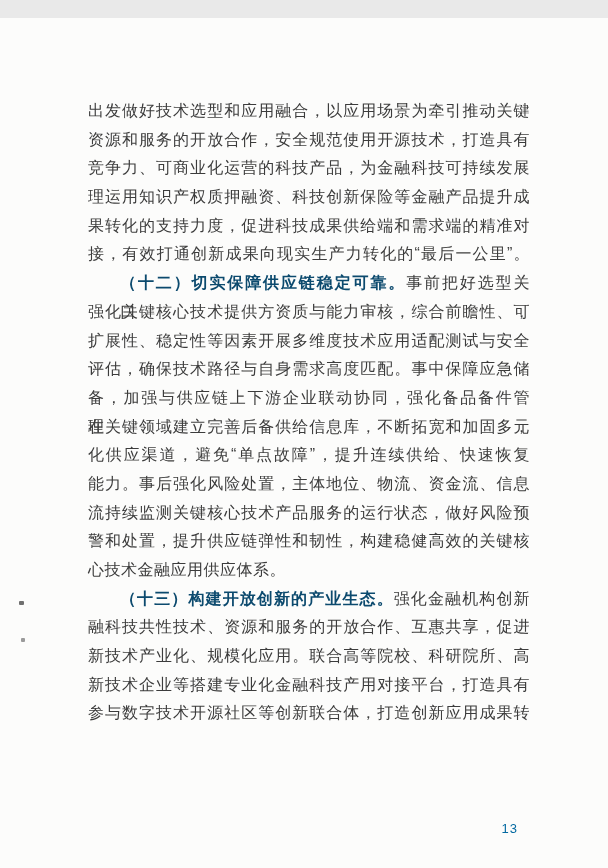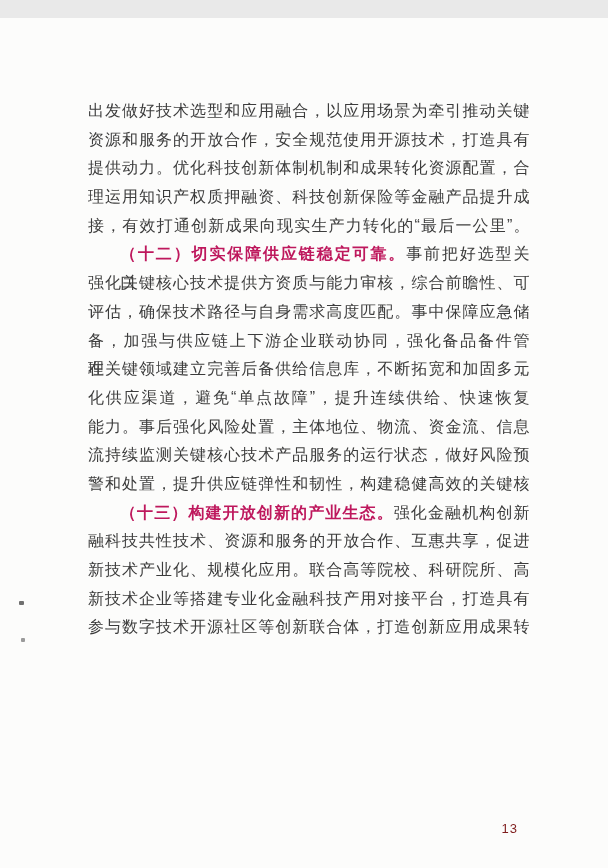--- a/index.html
+++ b/index.html
@@ -33,28 +33,28 @@
     overflow: visible;
   }
   .line.justify {
     text-align-last: justify;
   }
   .line.indent {
     padding-left: 32px;
   }
   .seg.bold {
     font-weight: bold;
-    color: #be185d;
+    color: #0c4a6e;
   }
   .page-number {
     position: absolute;
     top: 803px;
     right: 90px;
     font-size: 13px;
-    color: #7f1d1d;
+    color: #0369a1;
     letter-spacing: 1px;
   }
   .speck {
     position: absolute;
     border-radius: 1px;
   }
   .speck-1 {
     left: 19px;
     top: 583px;
     width: 5px;
@@ -69,32 +69,35 @@
     background: #9a9a9a;
   }
 </style>
 </head>
 <body>
 
 <div class="page">
   <div class="text-block">
       <div class="line justify"><span class="seg">出发做好技术选型和应用融合，以应用场景为牵引推动关键</span></div>
       <div class="line justify"><span class="seg">资源和服务的开放合作，安全规范使用开源技术，打造具有</span></div>
-      <div class="line justify"><span class="seg">提供动力。优化科技创新体制机制和成果转化资源配置，合</span></div>
+      <div class="line justify"><span class="seg">竞争力、可商业化运营的科技产品，为金融科技可持续发展</span></div>
       <div class="line justify"><span class="seg">理运用知识产权质押融资、科技创新保险等金融产品提升成</span></div>
+      <div class="line justify"><span class="seg">果转化的支持力度，促进科技成果供给端和需求端的精准对</span></div>
       <div class="line justify"><span class="seg">接，有效打通创新成果向现实生产力转化的“最后一公里”。</span></div>
       <div class="line justify indent"><span class="seg bold">（十二）切实保障供应链稳定可靠。</span><span class="seg">事前把好选型关口，</span></div>
       <div class="line justify"><span class="seg">强化关键核心技术提供方资质与能力审核，综合前瞻性、可</span></div>
+      <div class="line justify"><span class="seg">扩展性、稳定性等因素开展多维度技术应用适配测试与安全</span></div>
       <div class="line justify"><span class="seg">评估，确保技术路径与自身需求高度匹配。事中保障应急储</span></div>
       <div class="line justify"><span class="seg">备，加强与供应链上下游企业联动协同，强化备品备件管理，</span></div>
       <div class="line justify"><span class="seg">在关键领域建立完善后备供给信息库，不断拓宽和加固多元</span></div>
       <div class="line justify"><span class="seg">化供应渠道，避免“单点故障”，提升连续供给、快速恢复</span></div>
       <div class="line justify"><span class="seg">能力。事后强化风险处置，主体地位、物流、资金流、信息</span></div>
       <div class="line justify"><span class="seg">流持续监测关键核心技术产品服务的运行状态，做好风险预</span></div>
       <div class="line justify"><span class="seg">警和处置，提升供应链弹性和韧性，构建稳健高效的关键核</span></div>
+      <div class="line"><span class="seg">心技术金融应用供应体系。</span></div>
       <div class="line justify indent"><span class="seg bold">（十三）构建开放创新的产业生态。</span><span class="seg">强化金融机构创新</span></div>
       <div class="line justify"><span class="seg">融科技共性技术、资源和服务的开放合作、互惠共享，促进</span></div>
       <div class="line justify"><span class="seg">新技术产业化、规模化应用。联合高等院校、科研院所、高</span></div>
       <div class="line justify"><span class="seg">新技术企业等搭建专业化金融科技产用对接平台，打造具有</span></div>
       <div class="line justify"><span class="seg">参与数字技术开源社区等创新联合体，打造创新应用成果转</span></div>
     </div>
   <div class="speck speck-1"></div>
   <div class="speck speck-2"></div>
   <div class="page-number">13</div>
 </div>

